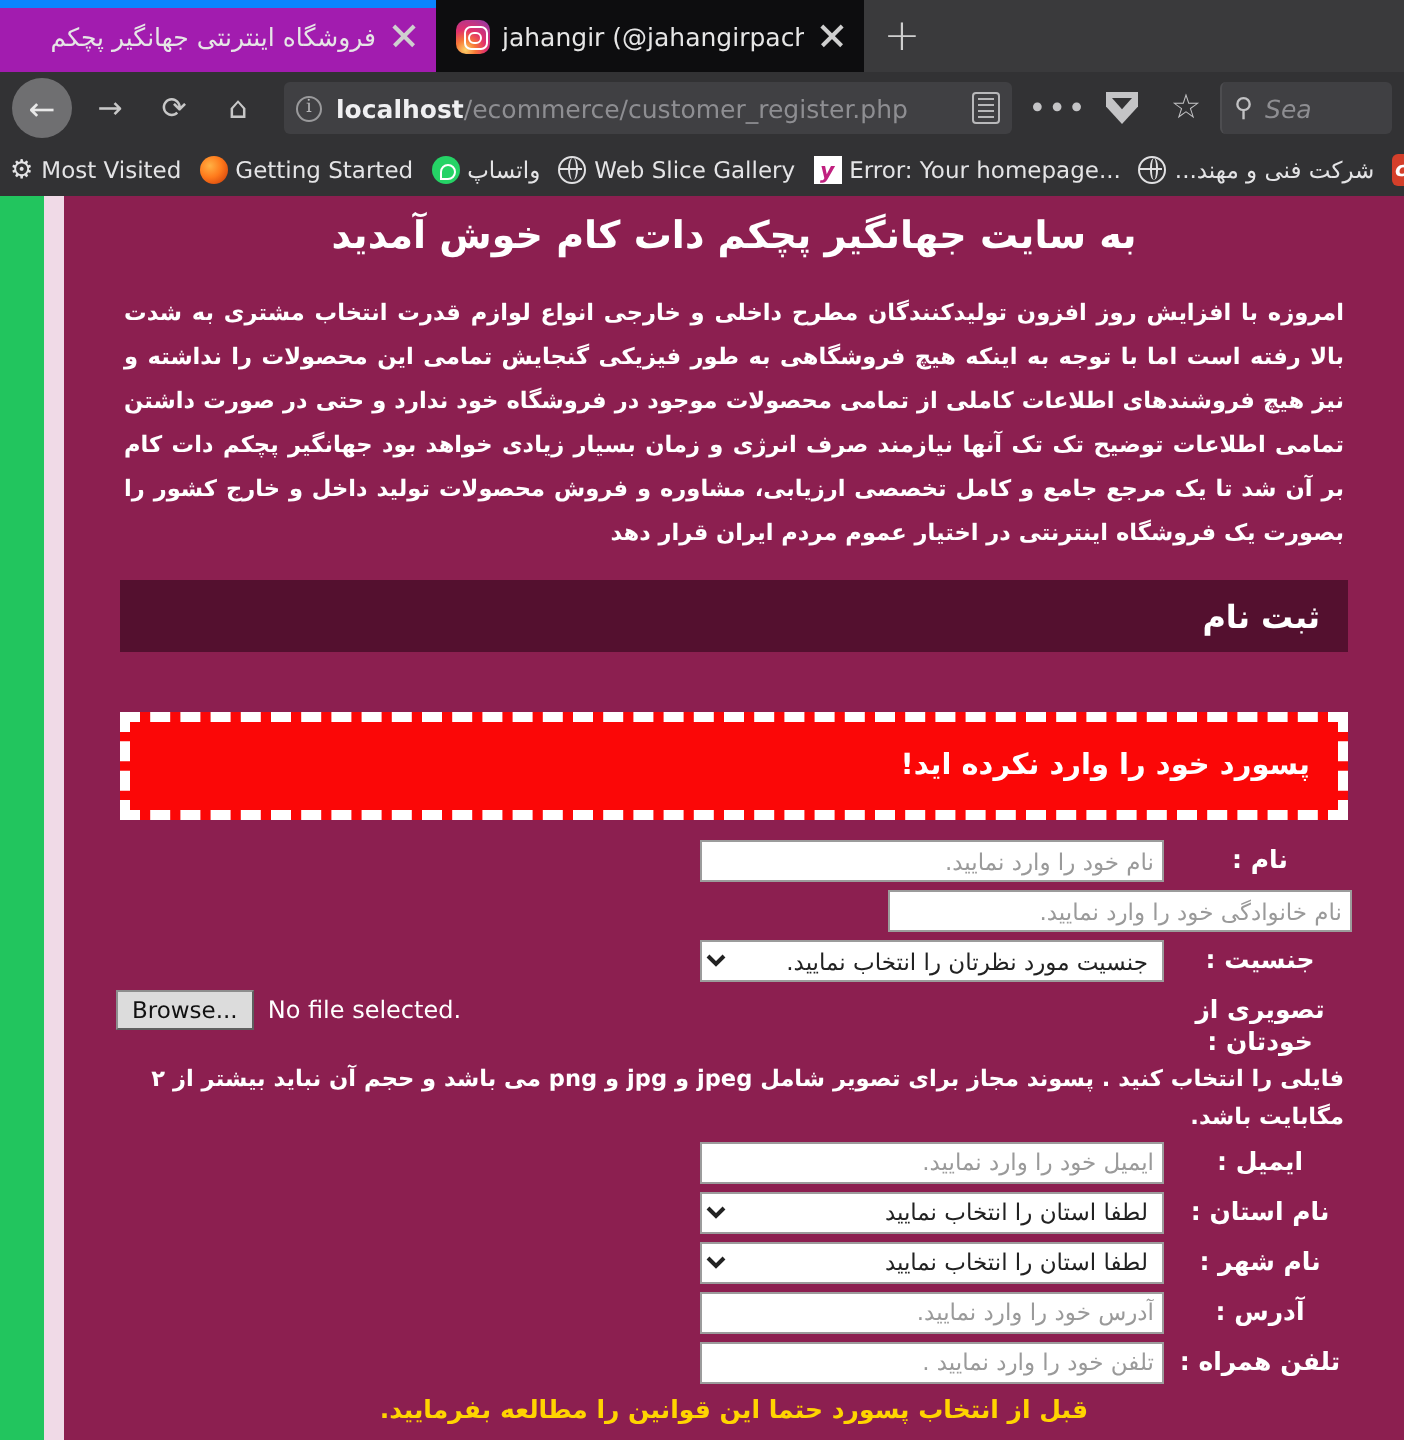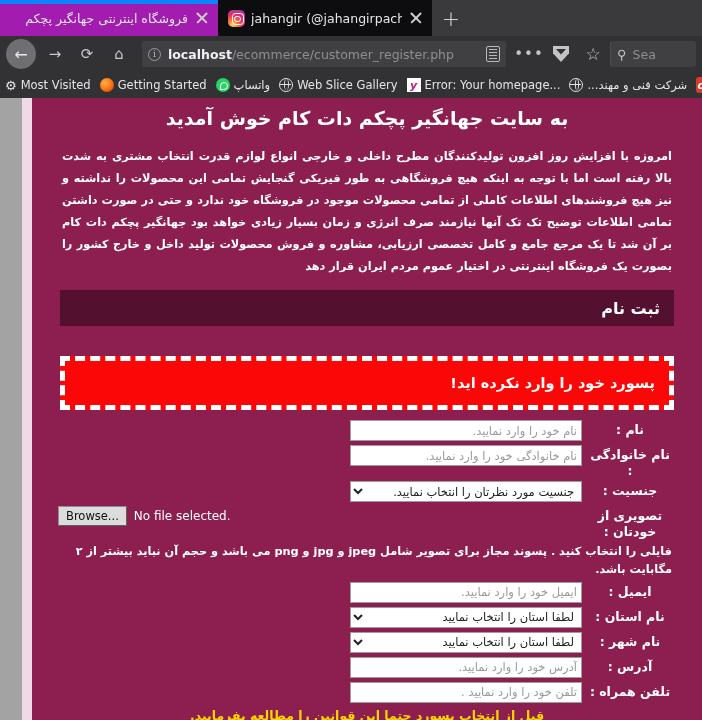--- a/index.html
+++ b/index.html
@@ -128,21 +128,21 @@
     background: #323234; clip-path: polygon(0 0,100% 0,50% 100%);
   }
   .star-icon { color: #c4c4c6; font-size: 17px; }
   #searchbar {
     flex: 0 0 auto; width: 86px; height: 26px;
     background: #404043; border-radius: 3px;
     display: flex; align-items: center; padding: 0 6px; gap: 6px;
     border-left: 1px solid #4d4d50;
   }
   #searchbar .mag { color: #c2c2c4; font-size: 13px; }
-  #searchbar .ph { color: #8e8e92; font-size: 12.5px; }
+  #searchbar .ph { color: #8e8e92; font-size: 12.5px; font-style: italic; }
 
   #bookmarks {
     height: 26px; background: #323234;
     display: flex; align-items: center; gap: 9px;
     padding: 0 5px; overflow: hidden;
   }
   .bm {
     display: flex; align-items: center; gap: 4px;
     color: #e4e4e6; font-size: 11.5px; white-space: nowrap; cursor: pointer;
   }
@@ -181,21 +181,21 @@
     width: 16px; height: 16px; border-radius: 3px; background: #d43f2a;
     color: #fff; font-size: 10px; font-weight: bold; font-style: italic;
     display: flex; align-items: center; justify-content: center;
   }
 
   
   #page {
     position: relative;
     width: 702px;
     height: 622px;
-    background: #a3a3a3;
+    background: #22c55e;
     overflow: hidden;
   }
   #page-strip {
     position: absolute; left: 22px; top: 0; width: 10px; height: 622px;
     background: #f0dae7;
   }
   #page-body {
     position: absolute; left: 32px; top: 0; right: 0; height: 622px;
     background: #8c1f50;
     direction: rtl;
@@ -412,21 +412,20 @@
     <div id="form">
 
       <div class="frow">
         <div class="flabel">نام :</div>
         <div class="fctrl">
           <input class="txt" type="text" placeholder="نام خود را وارد نمایید." style="">
         </div>
       </div>
 
       <div class="frow">
-        <div class="flabel">نام خانوادگی :</div>
         <div class="fctrl">
           <input class="txt" type="text" placeholder="نام خانوادگی خود را وارد نمایید." style="">
         </div>
       </div>
 
       <div class="frow">
         <div class="flabel">جنسیت :</div>
         <div class="fctrl">
           <select class="sel">
             <option>جنسیت مورد نظرتان را انتخاب نمایید.</option>

